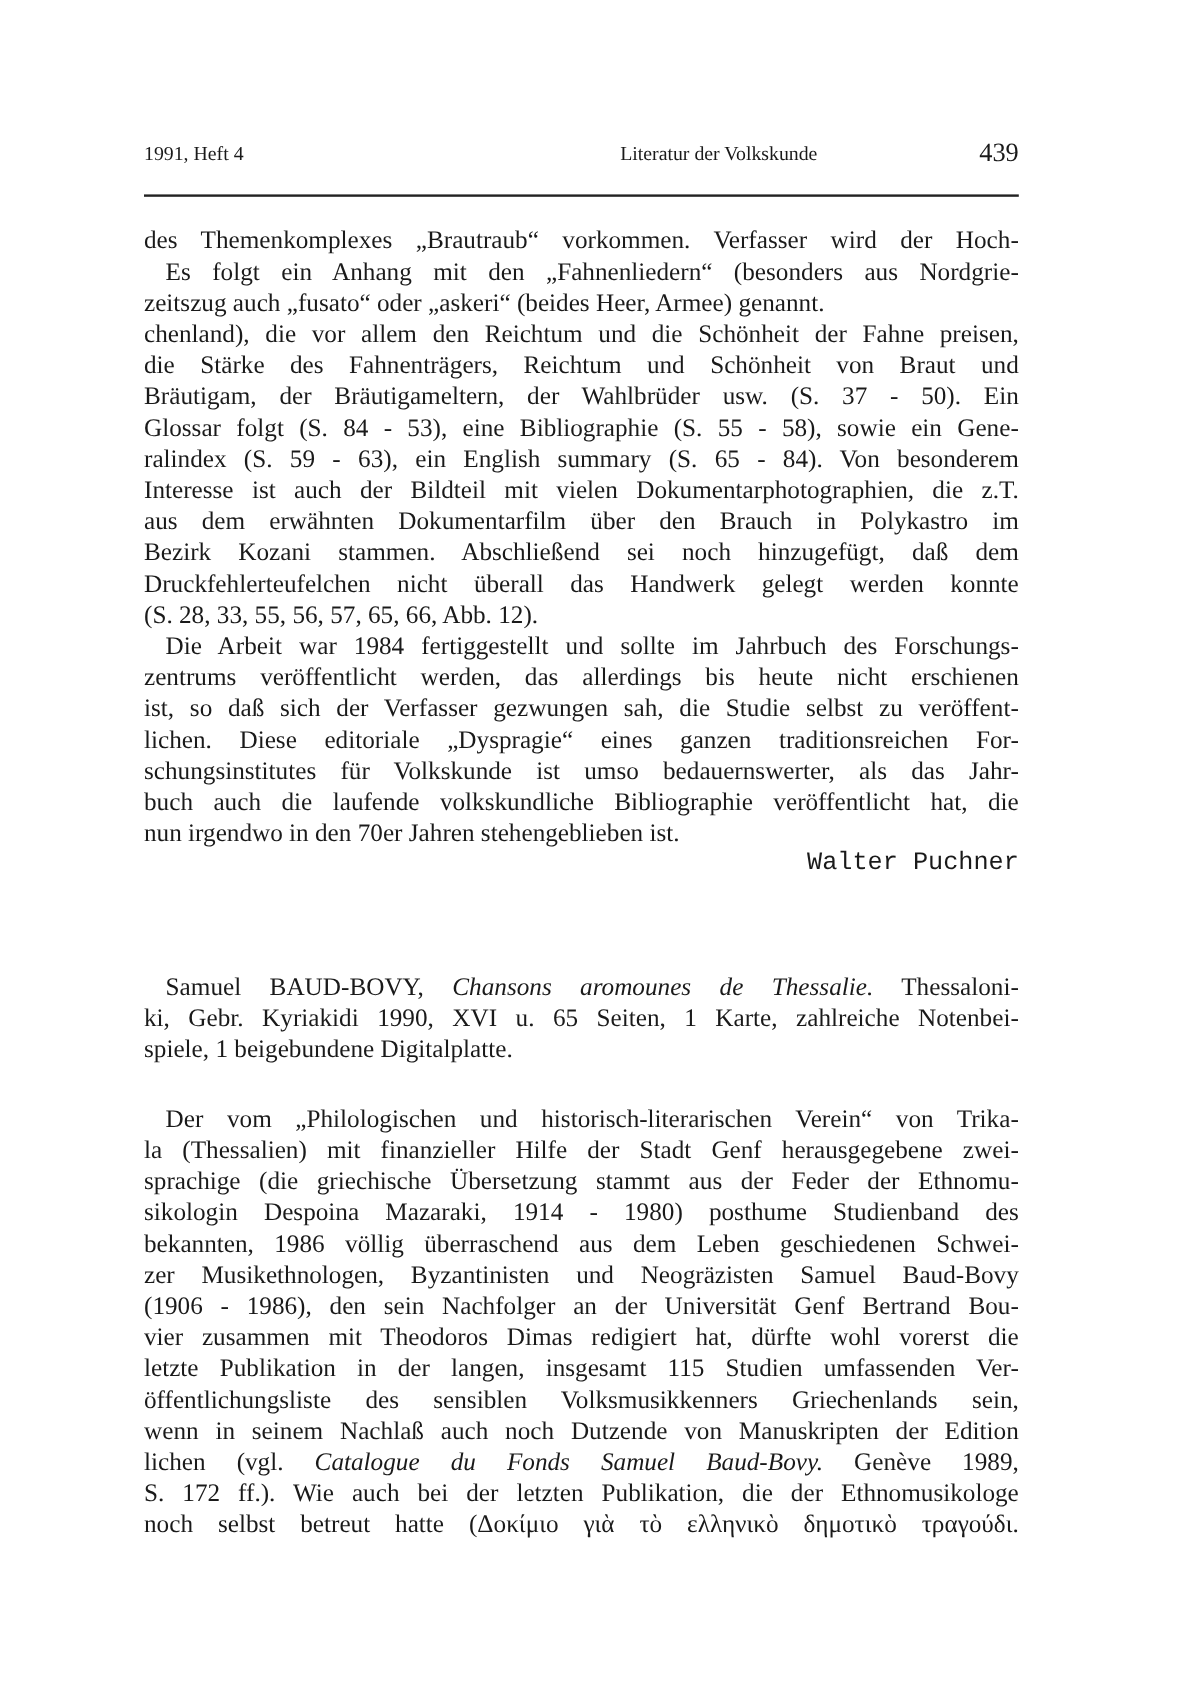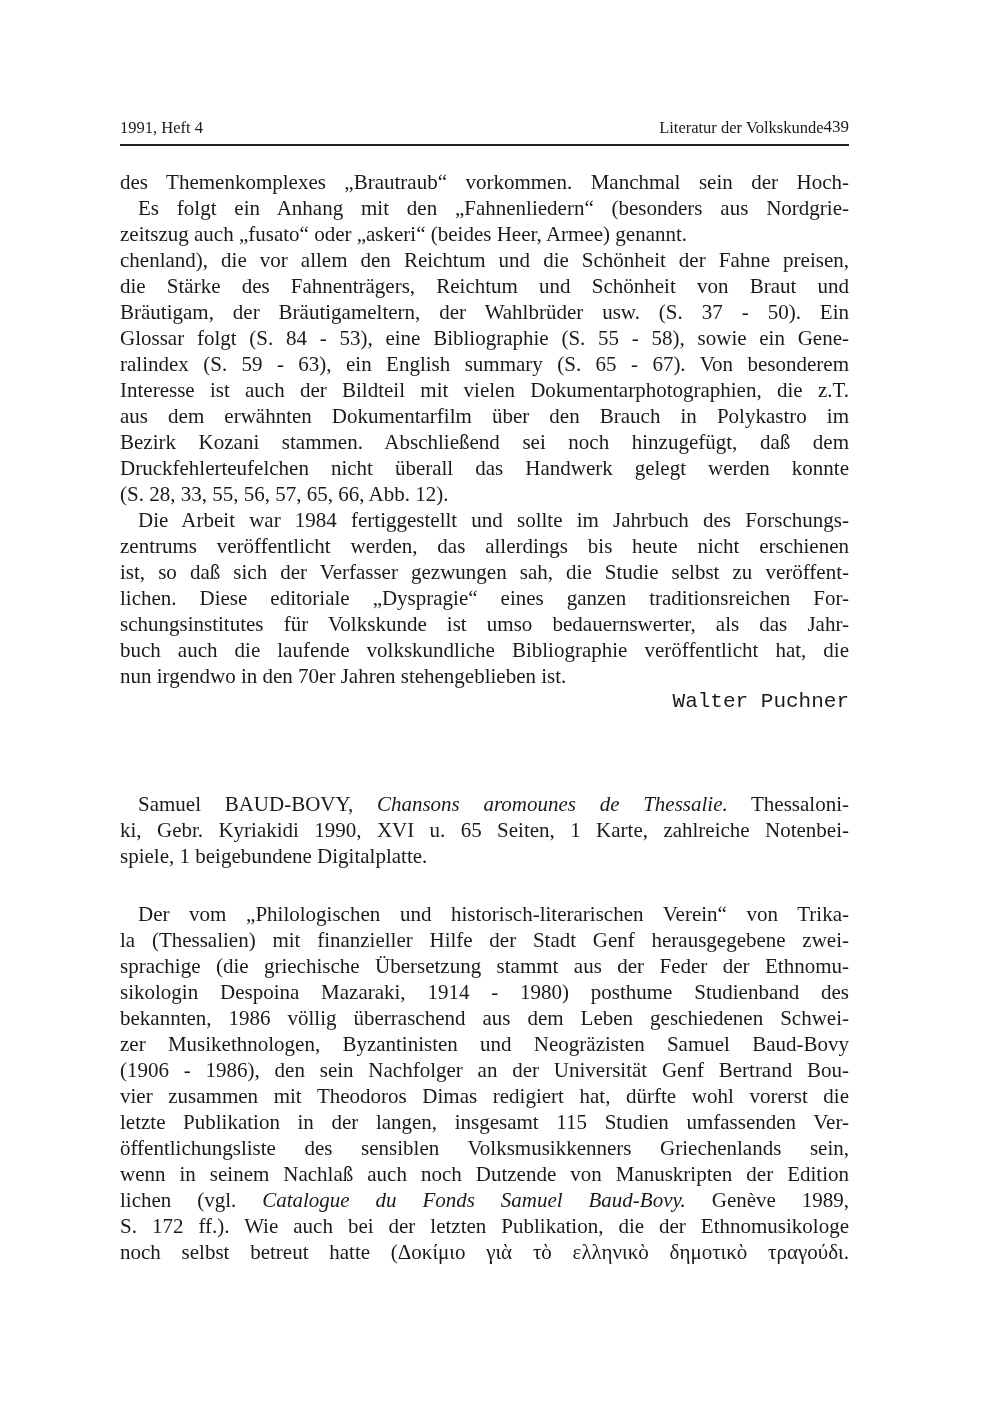--- a/index.html
+++ b/index.html
@@ -4,27 +4,27 @@
   <style>
     html, body { margin: 0; padding: 0; background: #ffffff; }
     body { width: 1000px; height: 1418px; position: relative; overflow: hidden; }
     .page {
       position: absolute; left: 120px; top: 108px; width: 729px;
       font-family: "Liberation Serif", "DejaVu Serif", serif;
       color: #1a1a1a;
     }
     .header {
       display: flex; justify-content: space-between; align-items: flex-end;
-      height: 30px; padding-bottom: 6px;
+      height: 30px; padding-bottom: 24px;
       border-bottom: 2px solid #222;
       font-size: 16.5px;
     }
     .header .left { width: 260px; }
-    .header .center { flex: 1; text-align: right; padding-left: 2px; }
-    .header .right { font-size: 17px; line-height: 22px; }
+    .header .center { flex: 1; text-align: center; padding-left: 2px; }
+    .header .right { font-size: 22px; line-height: 22px; }
     .body { margin-top: 23px; font-size: 21px; line-height: 26px; }
     .line { display: block; white-space: nowrap; text-align: justify; text-align-last: justify; height: 26px; }
     .line.last { text-align-last: left; }
     .line.indent { padding-left: 18px; }
     .line.right { text-align: right; text-align-last: right; font-family: Liberation Mono, monospace; }
     .gap-large { height: 76px; }
     .gap-med { height: 32px; }
     i { }
   </style>
 </head>
@@ -32,28 +32,28 @@
 
 <div class="page">
   <div class="header">
     <span class="left">1991, Heft 4</span>
     <span class="center">Literatur der Volkskunde</span>
     <span class="right">439</span>
   </div>
 
   <div class="body">
     <div>
-      <span class="line">des Themenkomplexes „Brautraub“ vorkommen. Manchmal sein der Hoch-</span>
+      <span class="line">des Themenkomplexes „Brautraub“ vorkommen. Verfasser wird der Hoch-</span>
       <span class="line indent">Es folgt ein Anhang mit den „Fahnenliedern“ (besonders aus Nordgrie-</span>
       <span class="line last">zeitszug auch „fusato“ oder „askeri“ (beides Heer, Armee) genannt.</span>
       <span class="line">chenland), die vor allem den Reichtum und die Schönheit der Fahne preisen,</span>
       <span class="line">die Stärke des Fahnenträgers, Reichtum und Schönheit von Braut und</span>
       <span class="line">Bräutigam, der Bräutigameltern, der Wahlbrüder usw. (S. 37 - 50). Ein</span>
       <span class="line">Glossar folgt (S. 84 - 53), eine Bibliographie (S. 55 - 58), sowie ein Gene-</span>
-      <span class="line">ralindex (S. 59 - 63), ein English summary (S. 65 - 67). Von besonderem</span>
+      <span class="line">ralindex (S. 59 - 63), ein English summary (S. 65 - 84). Von besonderem</span>
       <span class="line">Interesse ist auch der Bildteil mit vielen Dokumentarphotographien, die z.T.</span>
       <span class="line">aus dem erwähnten Dokumentarfilm über den Brauch in Polykastro im</span>
       <span class="line">Bezirk Kozani stammen. Abschließend sei noch hinzugefügt, daß dem</span>
       <span class="line">Druckfehlerteufelchen nicht überall das Handwerk gelegt werden konnte</span>
       <span class="line last">(S. 28, 33, 55, 56, 57, 65, 66, Abb. 12).</span>
       <span class="line indent">Die Arbeit war 1984 fertiggestellt und sollte im Jahrbuch des Forschungs-</span>
       <span class="line">zentrums veröffentlicht werden, das allerdings bis heute nicht erschienen</span>
       <span class="line">ist, so daß sich der Verfasser gezwungen sah, die Studie selbst zu veröffent-</span>
       <span class="line">lichen. Diese editoriale „Dyspragie“ eines ganzen traditionsreichen For-</span>
       <span class="line">schungsinstitutes für Volkskunde ist umso bedauernswerter, als das Jahr-</span>

